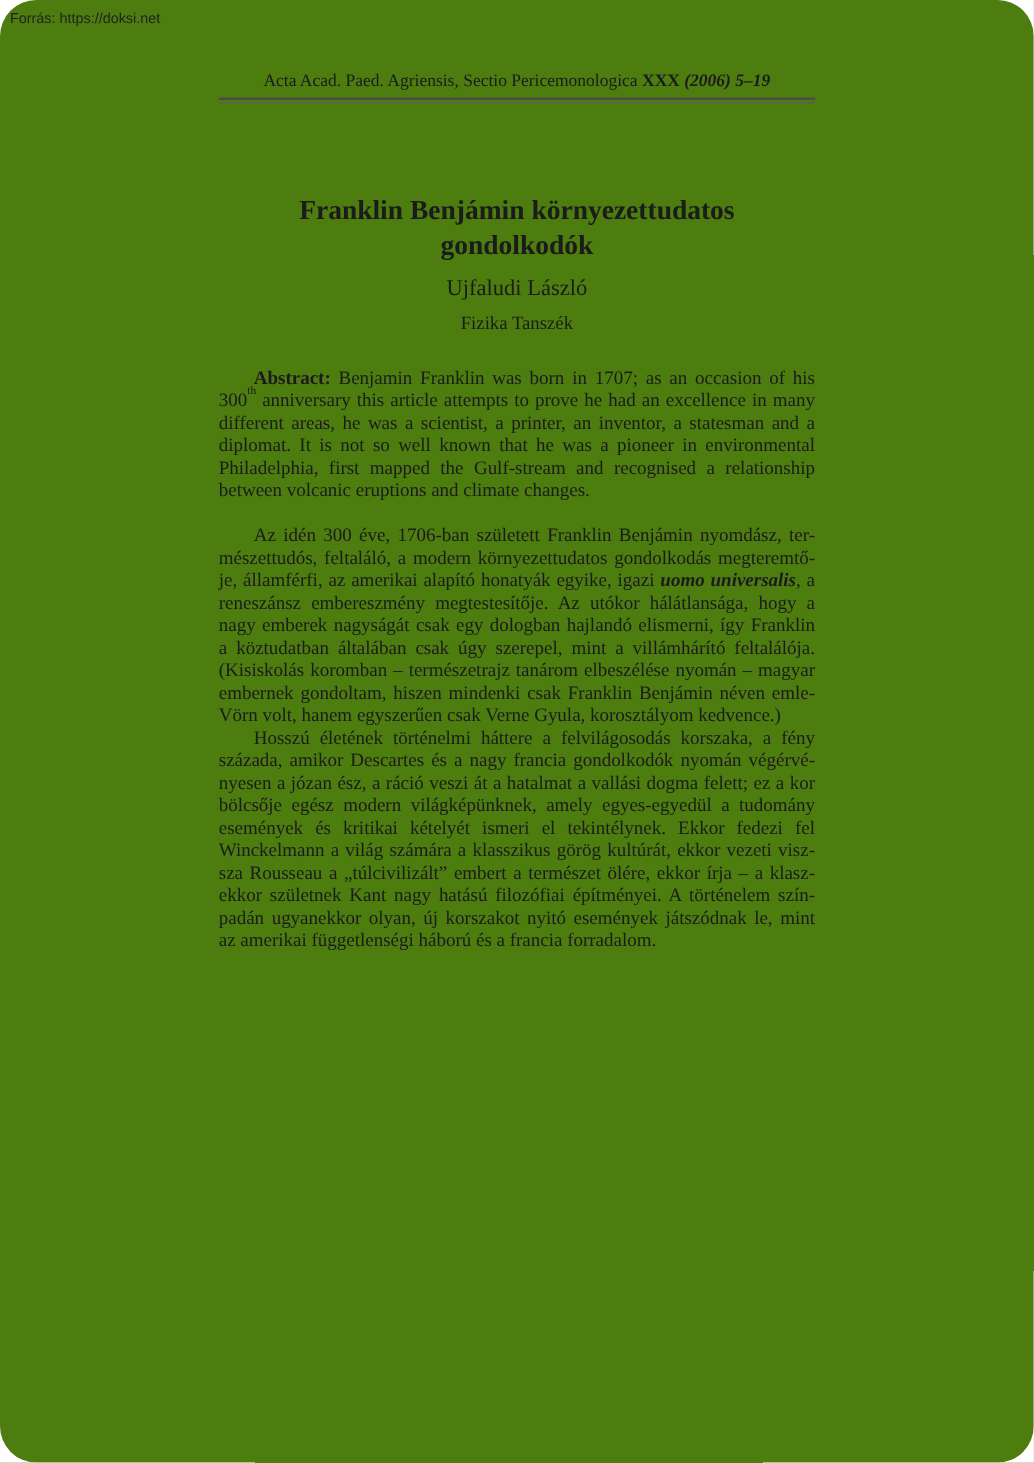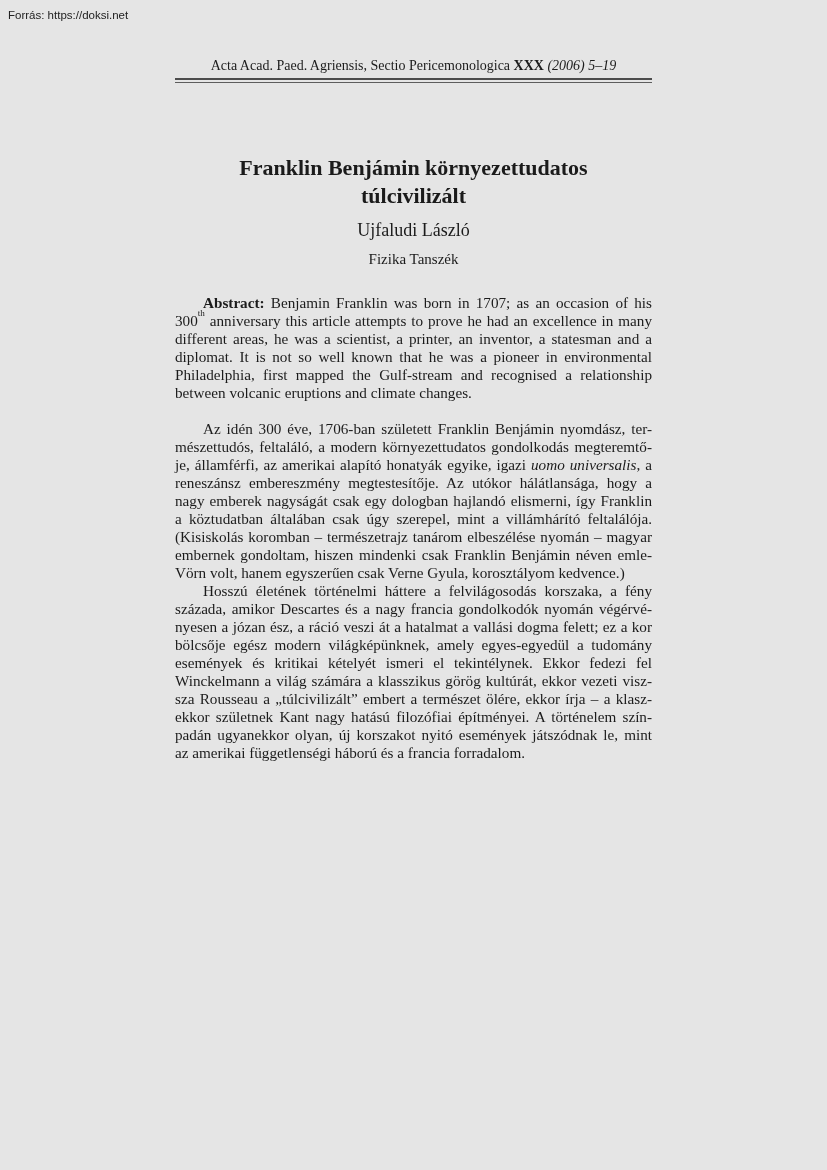--- a/index.html
+++ b/index.html
@@ -1,60 +1,60 @@
 <!DOCTYPE html>
 <html><head>
 <meta charset="utf-8">
 <style>
   html,body{margin:0;padding:0;background:#ffffff;}
   body{width:827px;height:1170px;}
   .page{
-    position:relative;width:827px;height:1170px;background:#e5e5e5;overflow:hidden;
-    font-family:"Liberation Serif", serif;color:#1b1b1b;
+    position:relative;width:827px;height:1170px;background:#4d7c0f;overflow:hidden;
+    font-family:"Liberation Serif", serif;color:#1b1b1b;border-radius:29px;
   }
   .source-label{
     position:absolute;top:9px;left:8px;
     font-family:"Liberation Sans", sans-serif;font-size:11.5px;color:#222;
   }
   .content-column{position:absolute;left:175px;top:0;width:477px;}
   .journal{margin-top:56px;font-size:14px;line-height:19px;}
   .journal .line{text-align:center;text-indent:0;}
   .rule{margin-top:3px;height:2px;border-top:2px solid #4c4c4c;border-bottom:1px solid #5d5d5d;}
   .title{margin-top:71px;font-size:22px;font-weight:bold;line-height:28px;text-align:center;}
   .author{margin-top:9px;font-size:18px;line-height:22px;text-align:center;}
   .affiliation{margin-top:9px;font-size:15px;line-height:19px;text-align:center;}
   .para{font-size:15.2px;line-height:18px;}
   .para .line{text-align:justify;text-align-last:justify;}
   .para .line:first-child{text-indent:28px;}
   .para .line:last-child{text-align-last:left;}
   .abstract{margin-top:25px;}
   .p1{margin-top:18px;}
   .p2{margin-top:0;}
   .b{font-weight:bold;}
-  .i{font-style:italic;}
+  .i{font-style:italic;font-weight:bold;}
   sup{font-size:60%;line-height:0;position:relative;top:-0.42em;}
 </style>
 </head>
 <body>
 
 <div class="page">
 
   <div class="source-label">Forrás: https://doksi.net</div>
 
   <div class="content-column">
 
     <div class="journal">
         <div class="line"><span>Acta Acad. Paed. Agriensis, Sectio Pericemonologica </span><span class="b">XXX</span><span class="i"> (2006) 5–19</span></div>
       </div>
 
     <div class="rule"></div>
 
     <div class="title">
         <div class="tline">Franklin Benjámin környezettudatos</div>
-        <div class="tline">túlcivilizált</div>
+        <div class="tline">gondolkodók</div>
       </div>
 
     <div class="author">Ujfaludi László</div>
 
     <div class="affiliation">Fizika Tanszék</div>
 
     <div class="para abstract">
         <div class="line"><span class="b">Abstract:</span><span> Benjamin Franklin was born in 1707; as an occasion of his</span></div>
         <div class="line"><span>300</span><sup>th</sup><span> anniversary this article attempts to prove he had an excellence in many</span></div>
         <div class="line"><span>different areas, he was a scientist, a printer, an inventor, a statesman and a</span></div>

